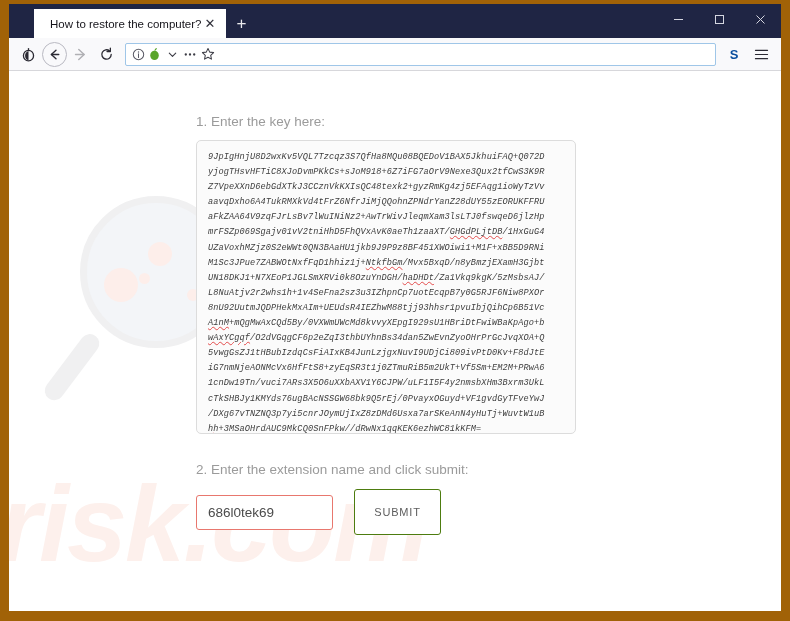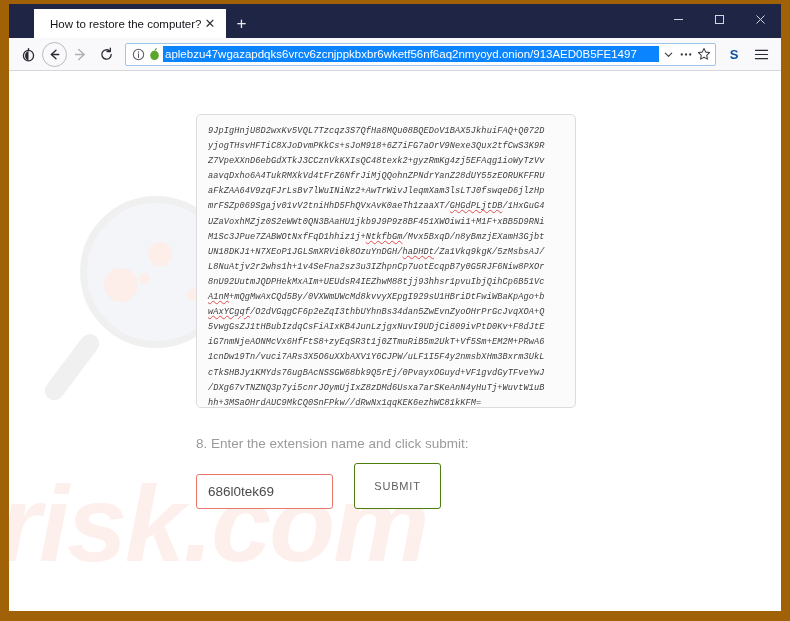--- a/index.html
+++ b/index.html
@@ -294,21 +294,21 @@
     outline: none;
     display: block;
   }
   .keyline { display: block; white-space: nowrap; font-style: italic; }
   .sp { text-decoration: underline; text-decoration-style: wavy; text-decoration-color: #e34b4b; text-decoration-thickness: 1px; margin-top: 22px; }
 
   .step2 { margin-top: 28px; }
 
   .form-row {
     display: flex;
-    align-items: flex-end;
+    align-items: center;
     margin-top: 12px;
   }
   .ext-input {
     width: 137px;
     height: 35px;
     border: 1.5px solid #e8776e;
     border-radius: 3px;
     background: #ffffff;
     box-sizing: border-box;
     padding: 0 11px;
@@ -409,21 +409,20 @@
             <circle cx="7" cy="4.3" r="0.75" fill="#5b5b66"></circle>
             <line x1="7" y1="6.2" x2="7" y2="10.1" stroke="#5b5b66" stroke-width="1.1" stroke-linecap="round"></line>
           </svg>
         </span>
         <span class="onion-green">
           <svg width="13" height="14" viewBox="0 0 14 15">
             <ellipse cx="7" cy="9" rx="4.6" ry="5" fill="#5aa52b"></ellipse>
             <path d="M7 4 C7 2.2 8.3 1.2 9.6 1 C9.4 2.6 8.6 3.7 7 4.2 Z" fill="#5aa52b"></path>
           </svg>
         </span>
-        <span class="url-text" placeholder="Search with DuckDuckGo or enter address">aplebzu47wgazapdqks6vrcv6zcnjppkbxbr6wketf56nf6aq2nmyoyd.onion/913AED0B5FE1497</span>
         <span class="url-btn">
           <svg width="11" height="11" viewBox="0 0 12 12">
             <path d="M2.5 4.5 L6 8 L9.5 4.5" fill="none" stroke="#3b3b44" stroke-width="1.2" stroke-linecap="round" stroke-linejoin="round"></path>
           </svg>
         </span>
         <span class="url-btn">
           <svg width="14" height="11" viewBox="0 0 15 11">
             <circle cx="3" cy="5.5" r="1.25" fill="#3b3b44"></circle>
             <circle cx="7.5" cy="5.5" r="1.25" fill="#3b3b44"></circle>
             <circle cx="12" cy="5.5" r="1.25" fill="#3b3b44"></circle>
@@ -456,24 +455,25 @@
         <div class="wm-dot d1"></div>
         <div class="wm-dot d2"></div>
         <div class="wm-dot d3"></div>
         <div class="wm-dot d4"></div>
       </div>
 
       <div class="wm-text">risk.com</div>
 
       <div class="page-inner">
 
+        <div class="step-label">1. Enter the key here:</div>
 
         <div class="keybox" id="keybox"><span class="keyline">9JpIgHnjU8D2wxKv5VQL7Tzcqz3S7QfHa8MQu08BQEDoV1BAX5JkhuiFAQ+Q072D</span><span class="keyline">yjogTHsvHFTiC8XJoDvmPKkCs+sJoM918+6Z7iFG7aOrV9Nexe3Qux2tfCwS3K9R</span><span class="keyline">Z7VpeXXnD6ebGdXTkJ3CCznVkKXIsQC48texk2+gyzRmKg4zj5EFAqg1ioWyTzVv</span><span class="keyline">aavqDxho6A4TukRMXkVd4tFrZ6NfrJiMjQQohnZPNdrYanZ28dUY55zEORUKFFRU</span><span class="keyline">aFkZAA64V9zqFJrLsBv7lWuINiNz2+AwTrWivJleqmXam3lsLTJ0fswqeD6jlzHp</span><span class="keyline">mrFSZp069Sgajv01vV2tniHhD5FhQVxAvK0aeTh1zaaXT/<span class="sp">GHGdPLjtDB</span>/1HxGuG4</span><span class="keyline">UZaVoxhMZjz0S2eWWt0QN3BAaHU1jkb9J9P9z8BF451XWOiwi1+M1F+xBB5D9RNi</span><span class="keyline">M1Sc3JPue7ZABWOtNxfFqD1hhiz1j+<span class="sp">NtkfbGm</span>/Mvx5BxqD/n8yBmzjEXamH3Gjbt</span><span class="keyline">UN18DKJ1+N7XEoP1JGLSmXRVi0k8OzuYnDGH/<span class="sp">haDHDt</span>/Za1Vkq9kgK/5zMsbsAJ/</span><span class="keyline">L8NuAtjv2r2whs1h+1v4SeFna2sz3u3IZhpnCp7uotEcqpB7y0G5RJF6Niw8PXOr</span><span class="keyline">8nU92UutmJQDPHekMxAIm+UEUdsR4IEZhwM88tjj93hhsr1pvuIbjQihCp6B51Vc</span><span class="keyline"><span class="sp">A1nM</span>+mQgMwAxCQd5By/0VXWmUWcMd8kvvyXEpgI929sU1HBriDtFwiWBaKpAgo+b</span><span class="keyline"><span class="sp">wAxYCgqf</span>/O2dVGqgCF6p2eZqI3thbUYhnBs34dan5ZwEvnZyoOHrPrGcJvqXOA+Q</span><span class="keyline">5vwgGsZJ1tHBubIzdqCsFiAIxKB4JunLzjgxNuvI9UDjCi809ivPtD0Kv+F8dJtE</span><span class="keyline">iG7nmNjeAONMcVx6HfFtS8+zyEqSR3t1j0ZTmuRiB5m2UkT+Vf5Sm+EM2M+PRwA6</span><span class="keyline">1cnDw19Tn/vuci7ARs3X5O6uXXbAXV1Y6CJPW/uLF1I5F4y2nmsbXHm3Bxrm3UkL</span><span class="keyline">cTkSHBJy1KMYds76ugBAcNSSGW68bk9Q5rEj/0PvayxOGuyd+VF1gvdGyTFveYwJ</span><span class="keyline">/DXg67vTNZNQ3p7yi5cnrJOymUjIxZ8zDMd6Usxa7arSKeAnN4yHuTj+WuvtW1uB</span><span class="keyline"><span class="sp">hh</span>+3MSaOHrdAUC9MkCQ0SnFPkw//dRwNx1qqKEK6ezhWC81kKFM=</span></div>
 
-        <div class="step-label step2">8. Enter the extension name and click submit:</div>
+        <div class="step-label step2">2. Enter the extension name and click submit:</div>
 
         <div class="form-row">
           <input class="ext-input" type="text" value="686l0tek69" style="">
           <button class="submit-btn">SUBMIT</button>
         </div>
 
       </div>
     </div>
 
   </div>

